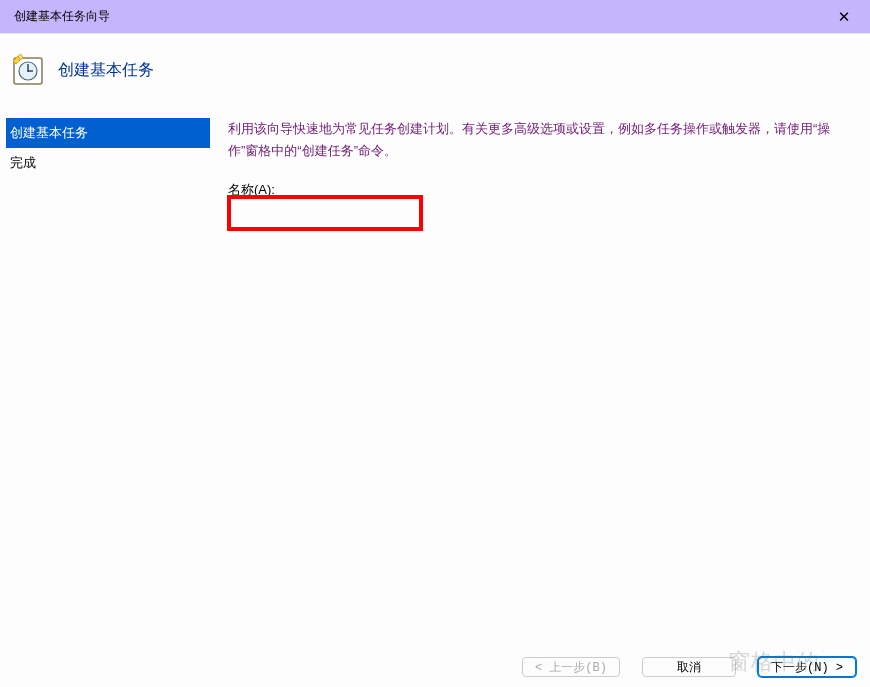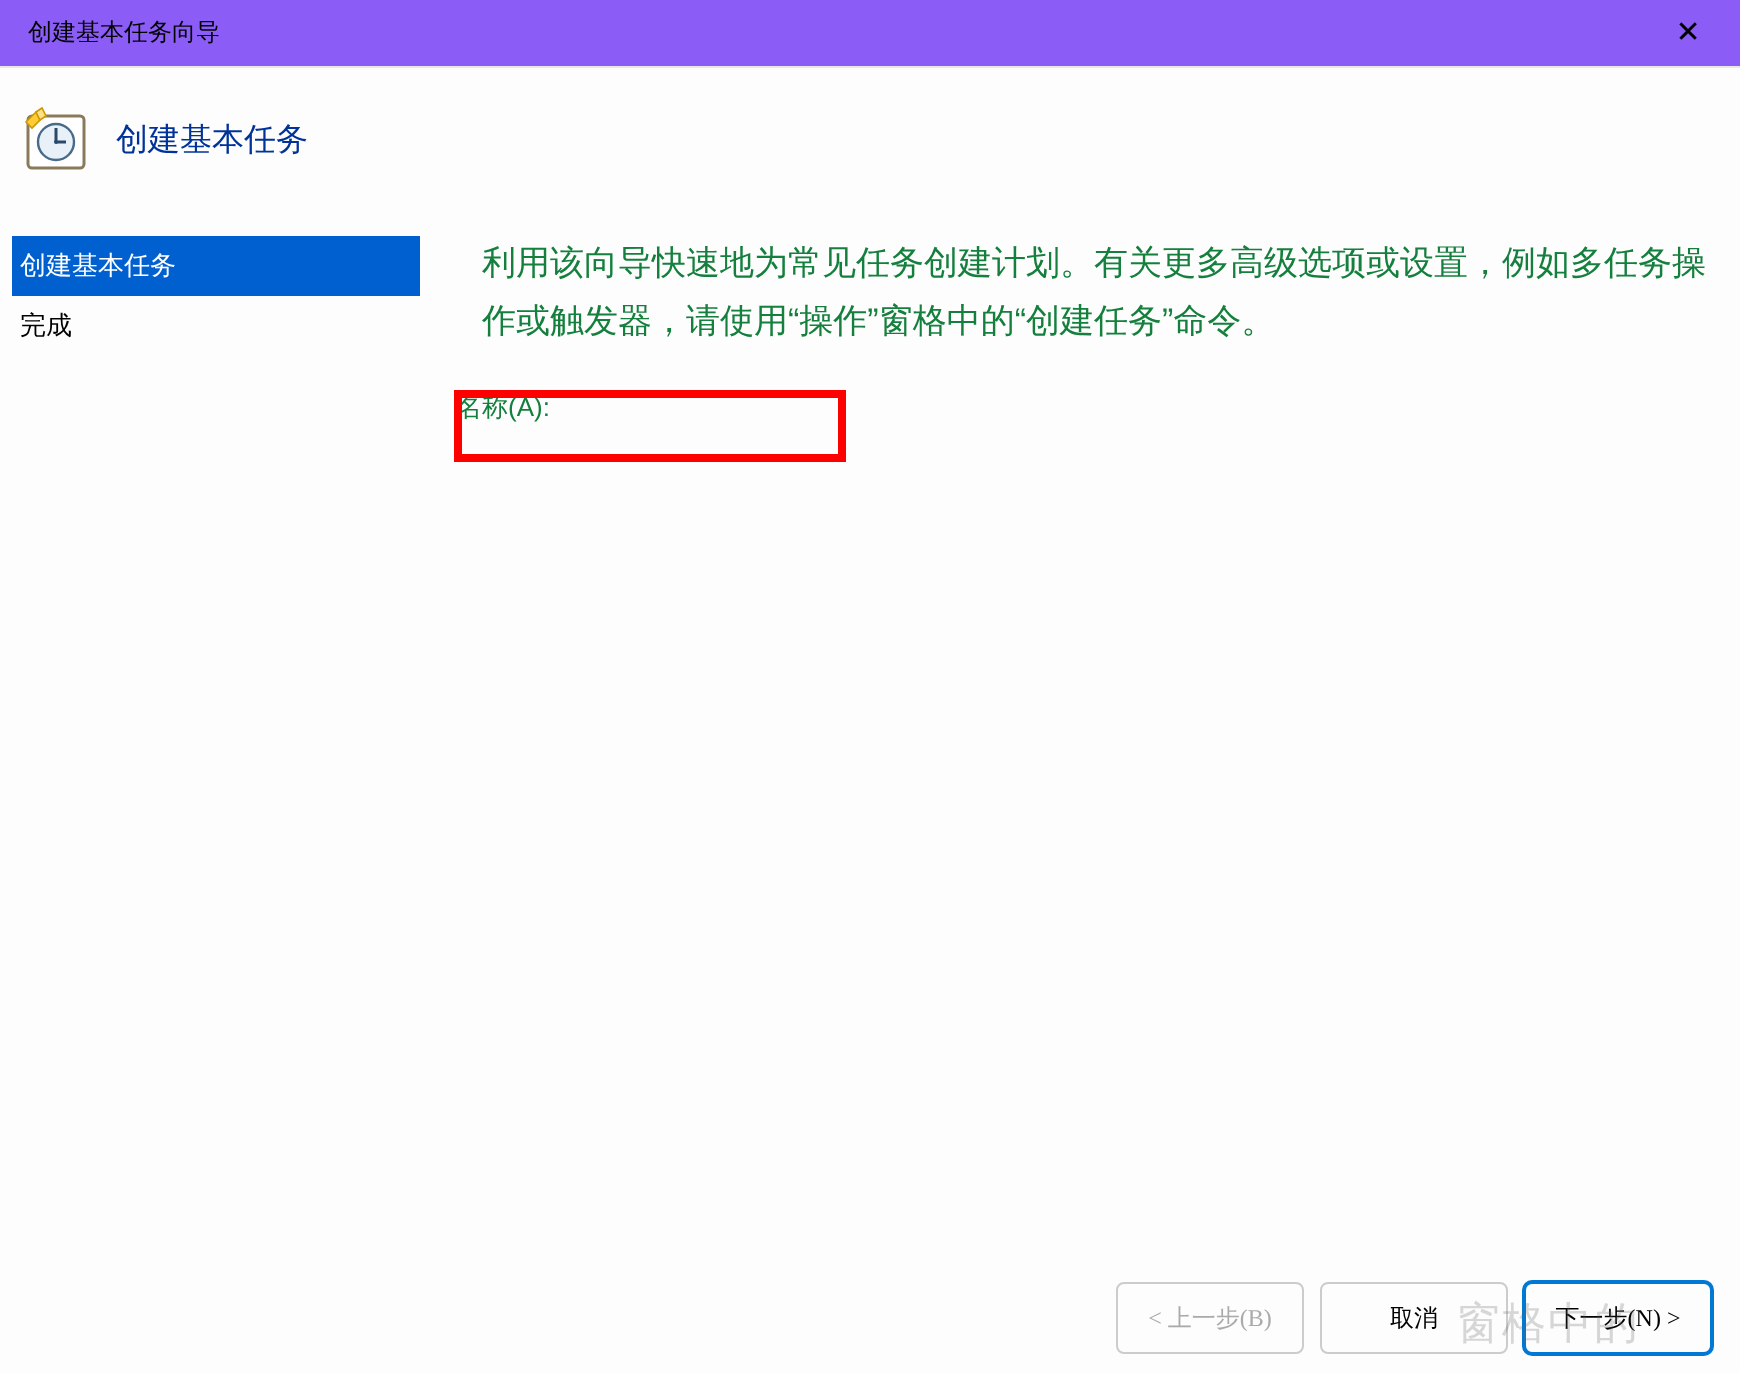--- a/index.html
+++ b/index.html
@@ -16,21 +16,21 @@
       overflow: hidden;
       position: relative;
     }
     .titlebar {
       display: flex;
       align-items: center;
       justify-content: space-between;
       height: 34px;
       padding: 0 14px;
       border-bottom: 1px solid #e8e8e8;
-      background: #8b5cf6;
+      background: #c4b5fd;
     }
     .titlebar-title {
       font-size: 12px;
       color: #000;
     }
     .close-btn {
       font-size: 15px;
       color: #000;
       cursor: pointer;
       width: 24px;
@@ -75,35 +75,34 @@
       background: #0060d0;
       padding-left: 4px;
       padding-right: 4px;
       margin-left: -4px;
     }
     .main {
       flex: 1;
       padding: 6px 10px 0 18px;
     }
     .instruction {
-      font-size: 17px;
-      color: #15803d;
+      font-size: 13px;
+      color: #701a75;
       line-height: 1.7;
       margin-bottom: 16px;
-      margin-left: 13px;
     }
     .form-row {
       display: flex;
       align-items: flex-start;
       margin-bottom: 14px;
     }
     .form-label {
       width: 68px;
       font-size: 13px;
-      color: #15803d;
+      color: #000000;
       padding-top: 3px;
     }
     .form-input {
       flex: 1;
       border: none;
       border-bottom: 1px solid #888;
       font-size: 13px;
       padding: 2px 4px;
       outline: none;
       font-family: inherit;
@@ -130,28 +129,29 @@
     }
     .footer {
       position: absolute;
       bottom: 10px;
       right: 14px;
       display: flex;
       gap: 8px;
     }
     .btn {
       min-width: 94px;
-      height: 36px;
+      height: 20px;
       border: 1px solid #ccc;
       background: #fdfdfd;
       border-radius: 4px;
       font-size: 12px;
-      font-family: Liberation Serif, serif;
+      font-family: Liberation Mono, monospace;
       cursor: pointer;
       padding: 0 12px;
+      margin-left: 14px;
     }
     .btn:disabled {
       color: #aaa;
       cursor: default;
     }
     .btn.primary {
       border: 1px solid #0078d4;
       box-shadow: 0 0 0 1px #0078d4;
     }
     .watermark {

